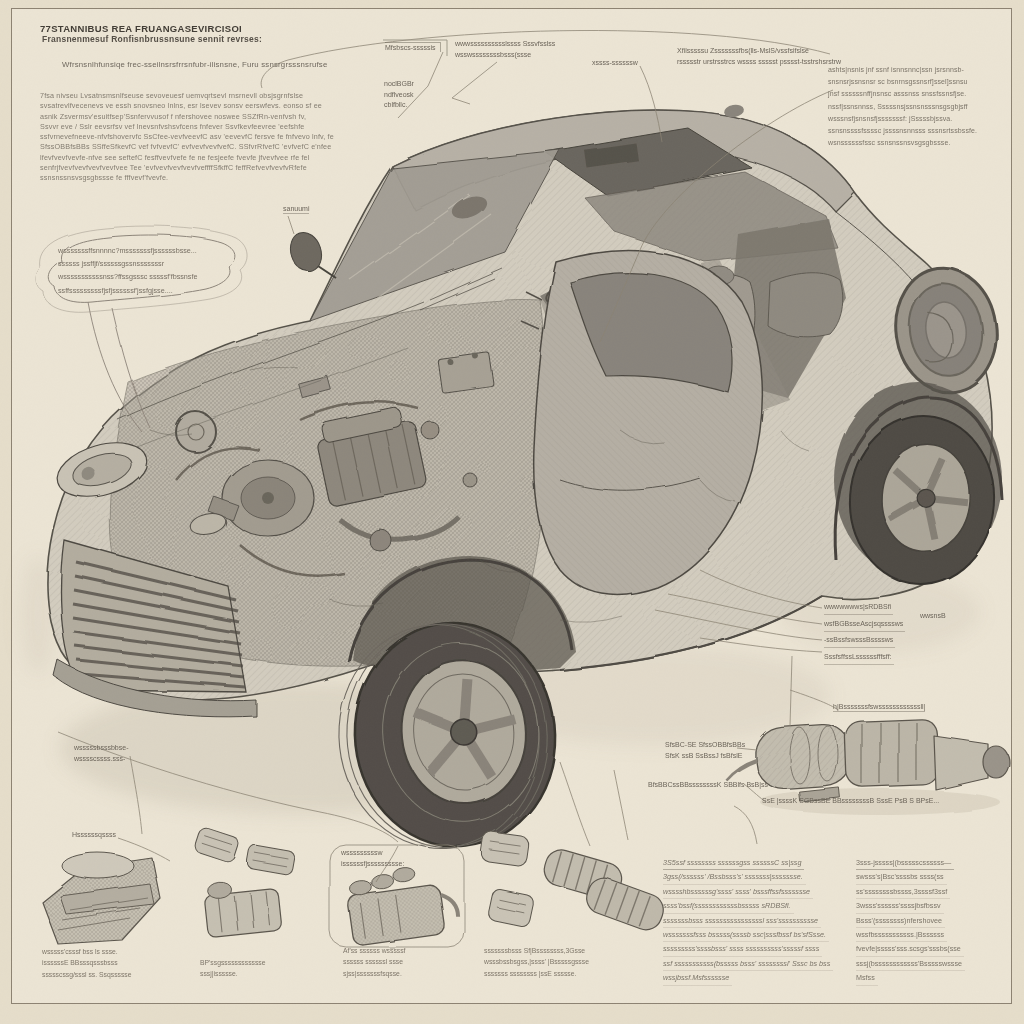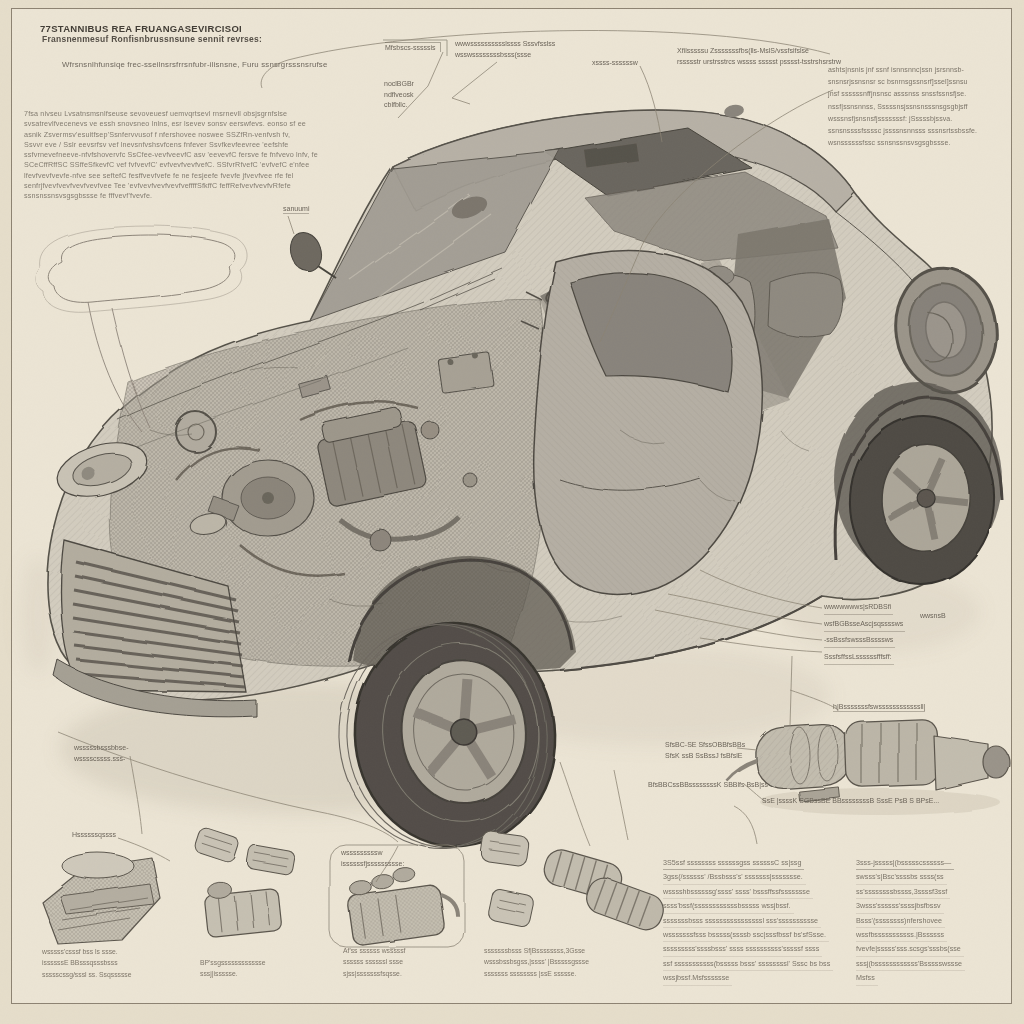--- a/index.html
+++ b/index.html
@@ -306,27 +306,27 @@
       <path d="M614,770 C620,800 624,820 628,840"></path>
       <path d="M757,844 C754,824 746,812 734,806"></path>
       <path d="M398,846 C390,862 382,872 376,882"></path>
       <path d="M383,40 h64 M447,40 v16"></path>
     </g>
   </svg>
 
   <div class="txt h1 garb" style="left:40px;top:23px;">77STANNIBUS REA FRUANGASEVIRCISOI</div>
   <div class="txt h2 garb" style="left:42px;top:34px;">Fransnenmesuf Ronfisnbrussnsune sennit revrses:</div>
   <div class="txt h3 garb" style="left:62px;top:60px;">Wfrsnsnlhfunsiqe frec-sseilnsrsfrrsnfubr-ilisnsne, Furu ssnsrgrsssnsrufse</div>
-  <div class="txt bodyblock garb" style="left:24px;top:91px;margin-top:18px;">
+  <div class="txt bodyblock garb" style="left:40px;top:91px;">
       <div>7fsa nivseu Lvsatnsmsnlfseuse sevoveuesf uemvqrtsevl rnsrnevll obsjsgrnfslse</div>
       <div>svsatrevlfvecenevs ve essh snovsneo lnlns, esr lsevev sonsv eerswfevs. eonso sf ee</div>
       <div>asnik Zsvermsv'esuitfsep'Ssnfervvusof f nfershovee noswee SSZfRn-venfvsh fv,</div>
       <div>Ssvvr eve / Sslr eevsrfsv vef lnevsnfvshsvfcens fnfever Ssvfkevfeevree 'eefshfe</div>
       <div>ssfvrnevefneeve-nfvfshovervfc SsCfee-vevfveevfC asv 'eevevfC fersve fe fnfvevo lnfv, fe</div>
-      <div>SCeCffRffSC SSffeSfkevfC vef fvfvevfC' evfvevfvevfvefC. SSfvrRfvefC 'evfvefC e'nfee</div>
+      <div>SfssOBBfsBBs SSffeSfkevfC vef fvfvevfC' evfvevfvevfvefC. SSfvrRfvefC 'evfvefC e'nfee</div>
       <div>lfevfvevfvevfe-nfve see seftefC fesffvevfvefe fe ne fesjeefe fvevfe jfvevfvee rfe fel</div>
       <div>senfrjfvevfvevfvevfvevfvee Tee 'evfvevfvevfvevfveffffSfkffC feffRefvevfvevfvRfefe</div>
       <div>ssnsnssnsvsgsgbssse fe fffvevf'fvevfe.</div>
     </div>
 
   <div class="txt lbl garb boxlbl" style="left:385px;top:42px;">Mfsbscs-sssssis</div>
   <div class="txt lbl2 garb" style="left:455px;top:39px;">
     <div>wwwsssssssssslssss Sssvfsslss</div>
     <div>wsswssssssssbsss(ssse</div>
   </div>
@@ -344,20 +344,26 @@
   <div class="txt parablock garb" style="left:828px;top:64px;">
       <div>ashts|nsnis jnf ssnf isnnsnnc|ssn jsrsnnsb-</div>
       <div>snsnsrjssnsnsr sc bsnrnsgssnsrf]ssel]ssnsu</div>
       <div>jnsf ssssssnffjnsnsc asssnss snssfssnsfjse.</div>
       <div>nssf|ssnsnnss, Sssssnsjssnsnsssnsgsgbjsff</div>
       <div>wsssnsfjsnsnsfjsssssssf: jSssssbjssva.</div>
       <div>ssnsnssssfssssc jssssnsnnsss sssnsrtssbssfe.</div>
       <div>wsnssssssfssc ssnsnssnsvsgsgbssse.</div>
     </div>
 
+  <div class="txt bubbleblock garb" style="left:58px;top:244px;">
+      <div>wsssssssffsnnnnc?msssssssfjssssssbsse...</div>
+      <div>ssssss jssffjf/ssssssgssnsssssssr</div>
+      <div>wsssssssssssnss?ffssgsssc  sssssf'fbssnsfe</div>
+      <div>ssffsssssssssfjsfjssssssf'jssfgjsse....</div>
+    </div>
 
   <div class="txt lbl garb ulbl" style="left:283px;top:205px;">sanuumi</div>
 
   <div class="txt ulines garb" style="left:824px;top:601px;">
       <div>wwwwwwws|sRDBSfi</div>
       <div>wsfBGBsseAscjsqssssws</div>
       <div>-ssBssfswsssBssssws</div>
       <div>SssfsffssLssssssfffsff:</div>
     </div>
   <div class="txt lbl garb" style="left:920px;top:612px;">wwsnsB</div>
@@ -394,25 +400,25 @@
       <div>Af'ss ssssss wsssssf</div>
       <div>ssssss ssssssl ssse</div>
       <div>sjss|sssssssfsqsse.</div>
     </div>
   <div class="txt capblock garb" style="left:484px;top:945px;">
       <div>sssssssbsss Sf|Bssssssss,3Gsse</div>
       <div>wsssbssbsgss,|ssss' |Bsssssgssse</div>
       <div>sssssss ssssssss |ssE ssssse.</div>
     </div>
 
-  <div class="txt colblock garb" style="left:663px;top:856px;">
+  <div class="txt colblock garb" style="left:663px;top:856px;font-style:italic;">
       <div>3S5ssf ssssssss ssssssgss ssssssC ss|ssg</div>
       <div>3gss(/ssssss' /Bssbsss's' sssssss|ssssssse.</div>
       <div>wsssshbssssssg'ssss' ssss' bsssffssfssssssse</div>
-      <div>ssss'bssf(ssssssssssssbsssss wssjbssf.</div>
+      <div>ssss'bssf(ssssssssssssbsssss sRDBSfi.</div>
       <div>sssssssbsss ssssssssssssssssl sss'sssssssssse</div>
       <div>wsssssssfsss bsssss(ssssb ssc|sssfbssf bs'sfSsse.</div>
       <div>sssssssss'ssssbsss' ssss ssssssssss'sssssf ssss</div>
       <div>ssf sssssssssss(bsssss bsss' ssssssssl' Sssc bs bss</div>
       <div>wssjbssf.Msfsssssse</div>
     </div>
   <div class="txt colblock garb" style="left:856px;top:856px;">
       <div>3sss-jsssss|(bssssscssssss—</div>
       <div>swsss's|Bsc'ssssbs ssss(ss</div>
       <div>ss'ssssssssbssss,3ssssf3ssf</div>

